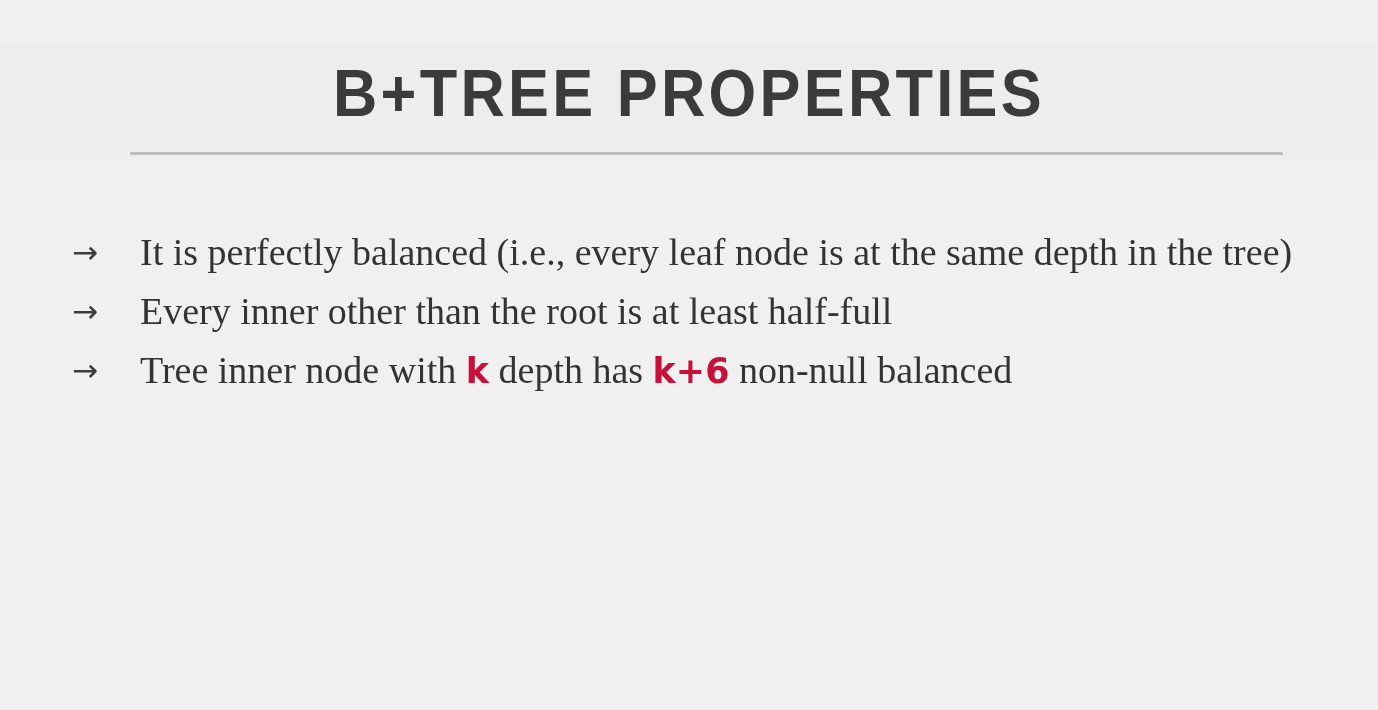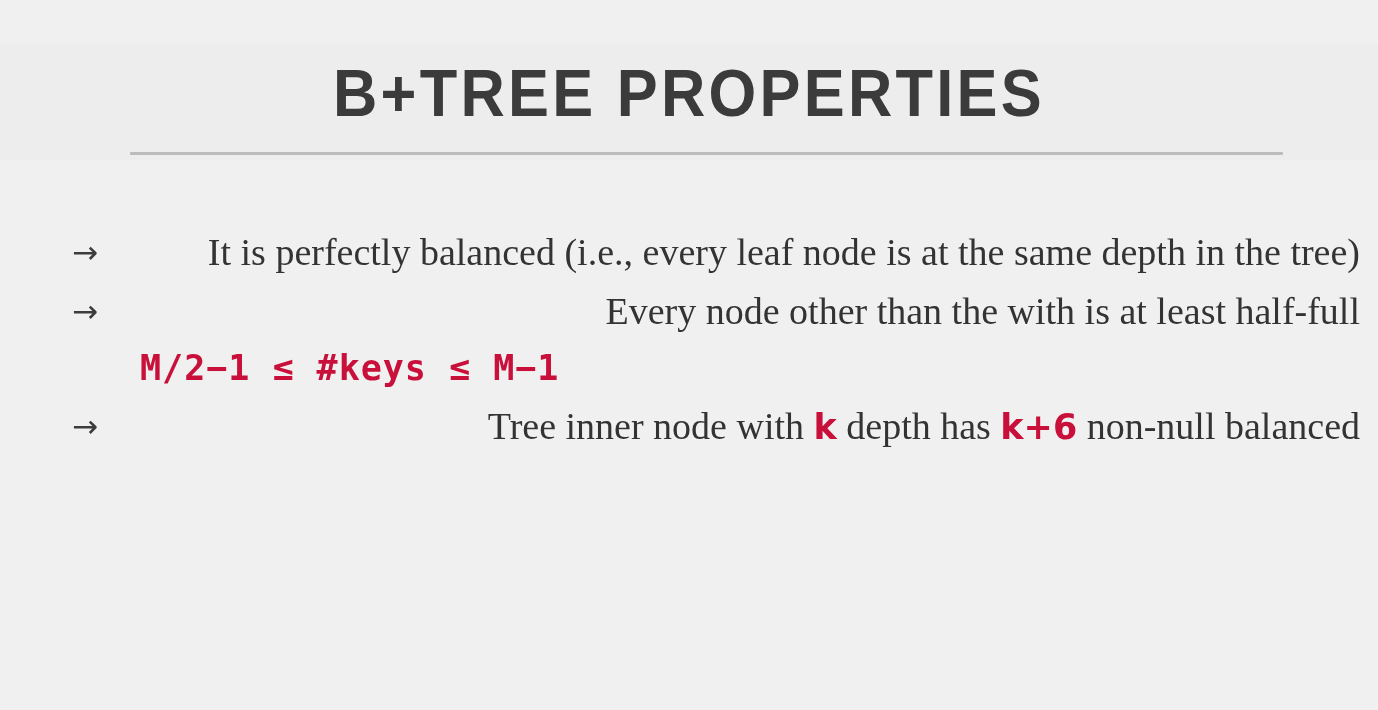--- a/index.html
+++ b/index.html
@@ -83,21 +83,20 @@
     width: 70px;
     font-family: "DejaVu Sans", sans-serif;
     font-size: 31px;
     line-height: 57px;
     color: #3c3c3c;
     padding-left: 2px;
     box-sizing: border-box;
   }
   .bullet .btext {
     flex: 1 1 auto;
-    text-align: right;
   }
 
   .formula {
     margin-left: 70px;
     font-family: "DejaVu Sans Mono", "Liberation Mono", monospace;
     font-weight: 700;
     font-size: 35px;
     line-height: 56px;
     color: #c8103a;
     letter-spacing: 1px;
@@ -127,24 +126,23 @@
   <div class="body">
 
 
     <div class="bullet">
       <span class="arrow">→</span>
       <span class="btext">It is perfectly balanced (i.e., every leaf node is at the same depth in the tree)</span>
     </div>
 
     <div class="bullet">
       <span class="arrow">→</span>
-      <span class="btext">Every node other than the with is at least half-full</span>
+      <span class="btext">Every inner other than the root is at least half-full</span>
     </div>
 
-    <div class="formula">M/2−1  ≤  #keys  ≤  M−1</div>
 
     <div class="bullet">
       <span class="arrow">→</span>
       <span class="btext">
         <span>Tree inner node with </span><span class="mono-red">k</span><span> depth has </span><span class="mono-red">k+6</span><span> non-null balanced</span>
       </span>
     </div>
 
   </div>
 </div>

